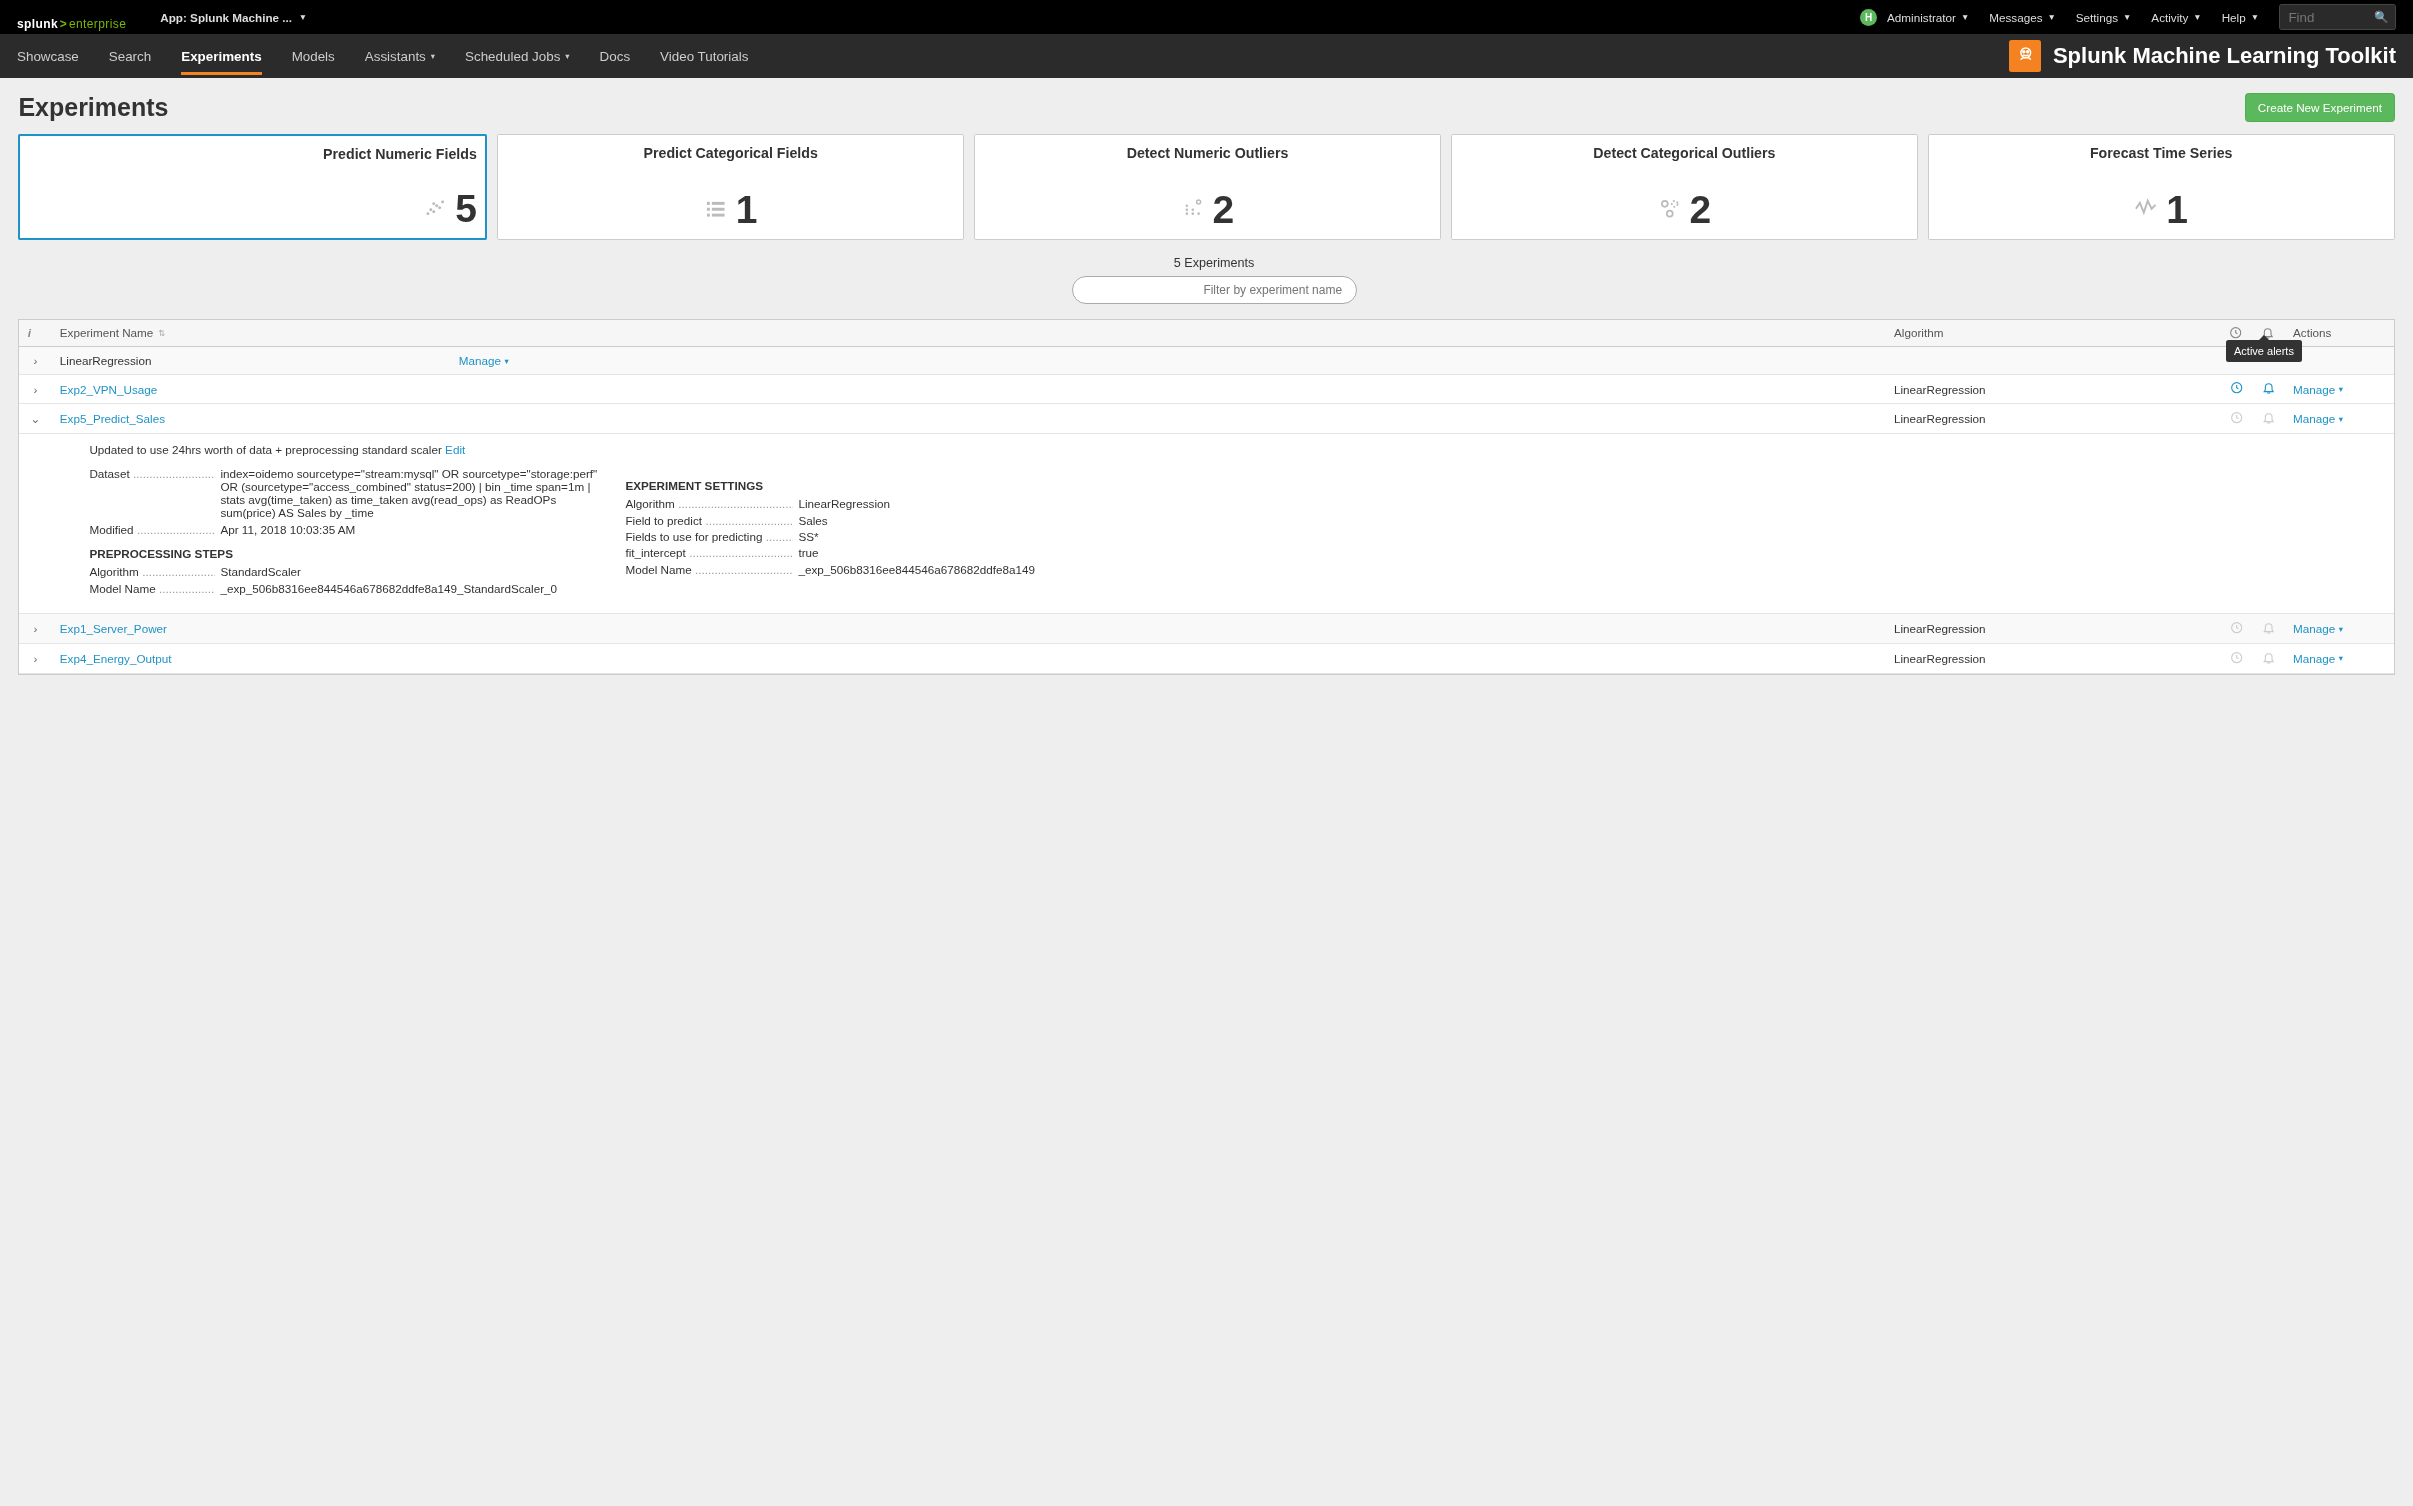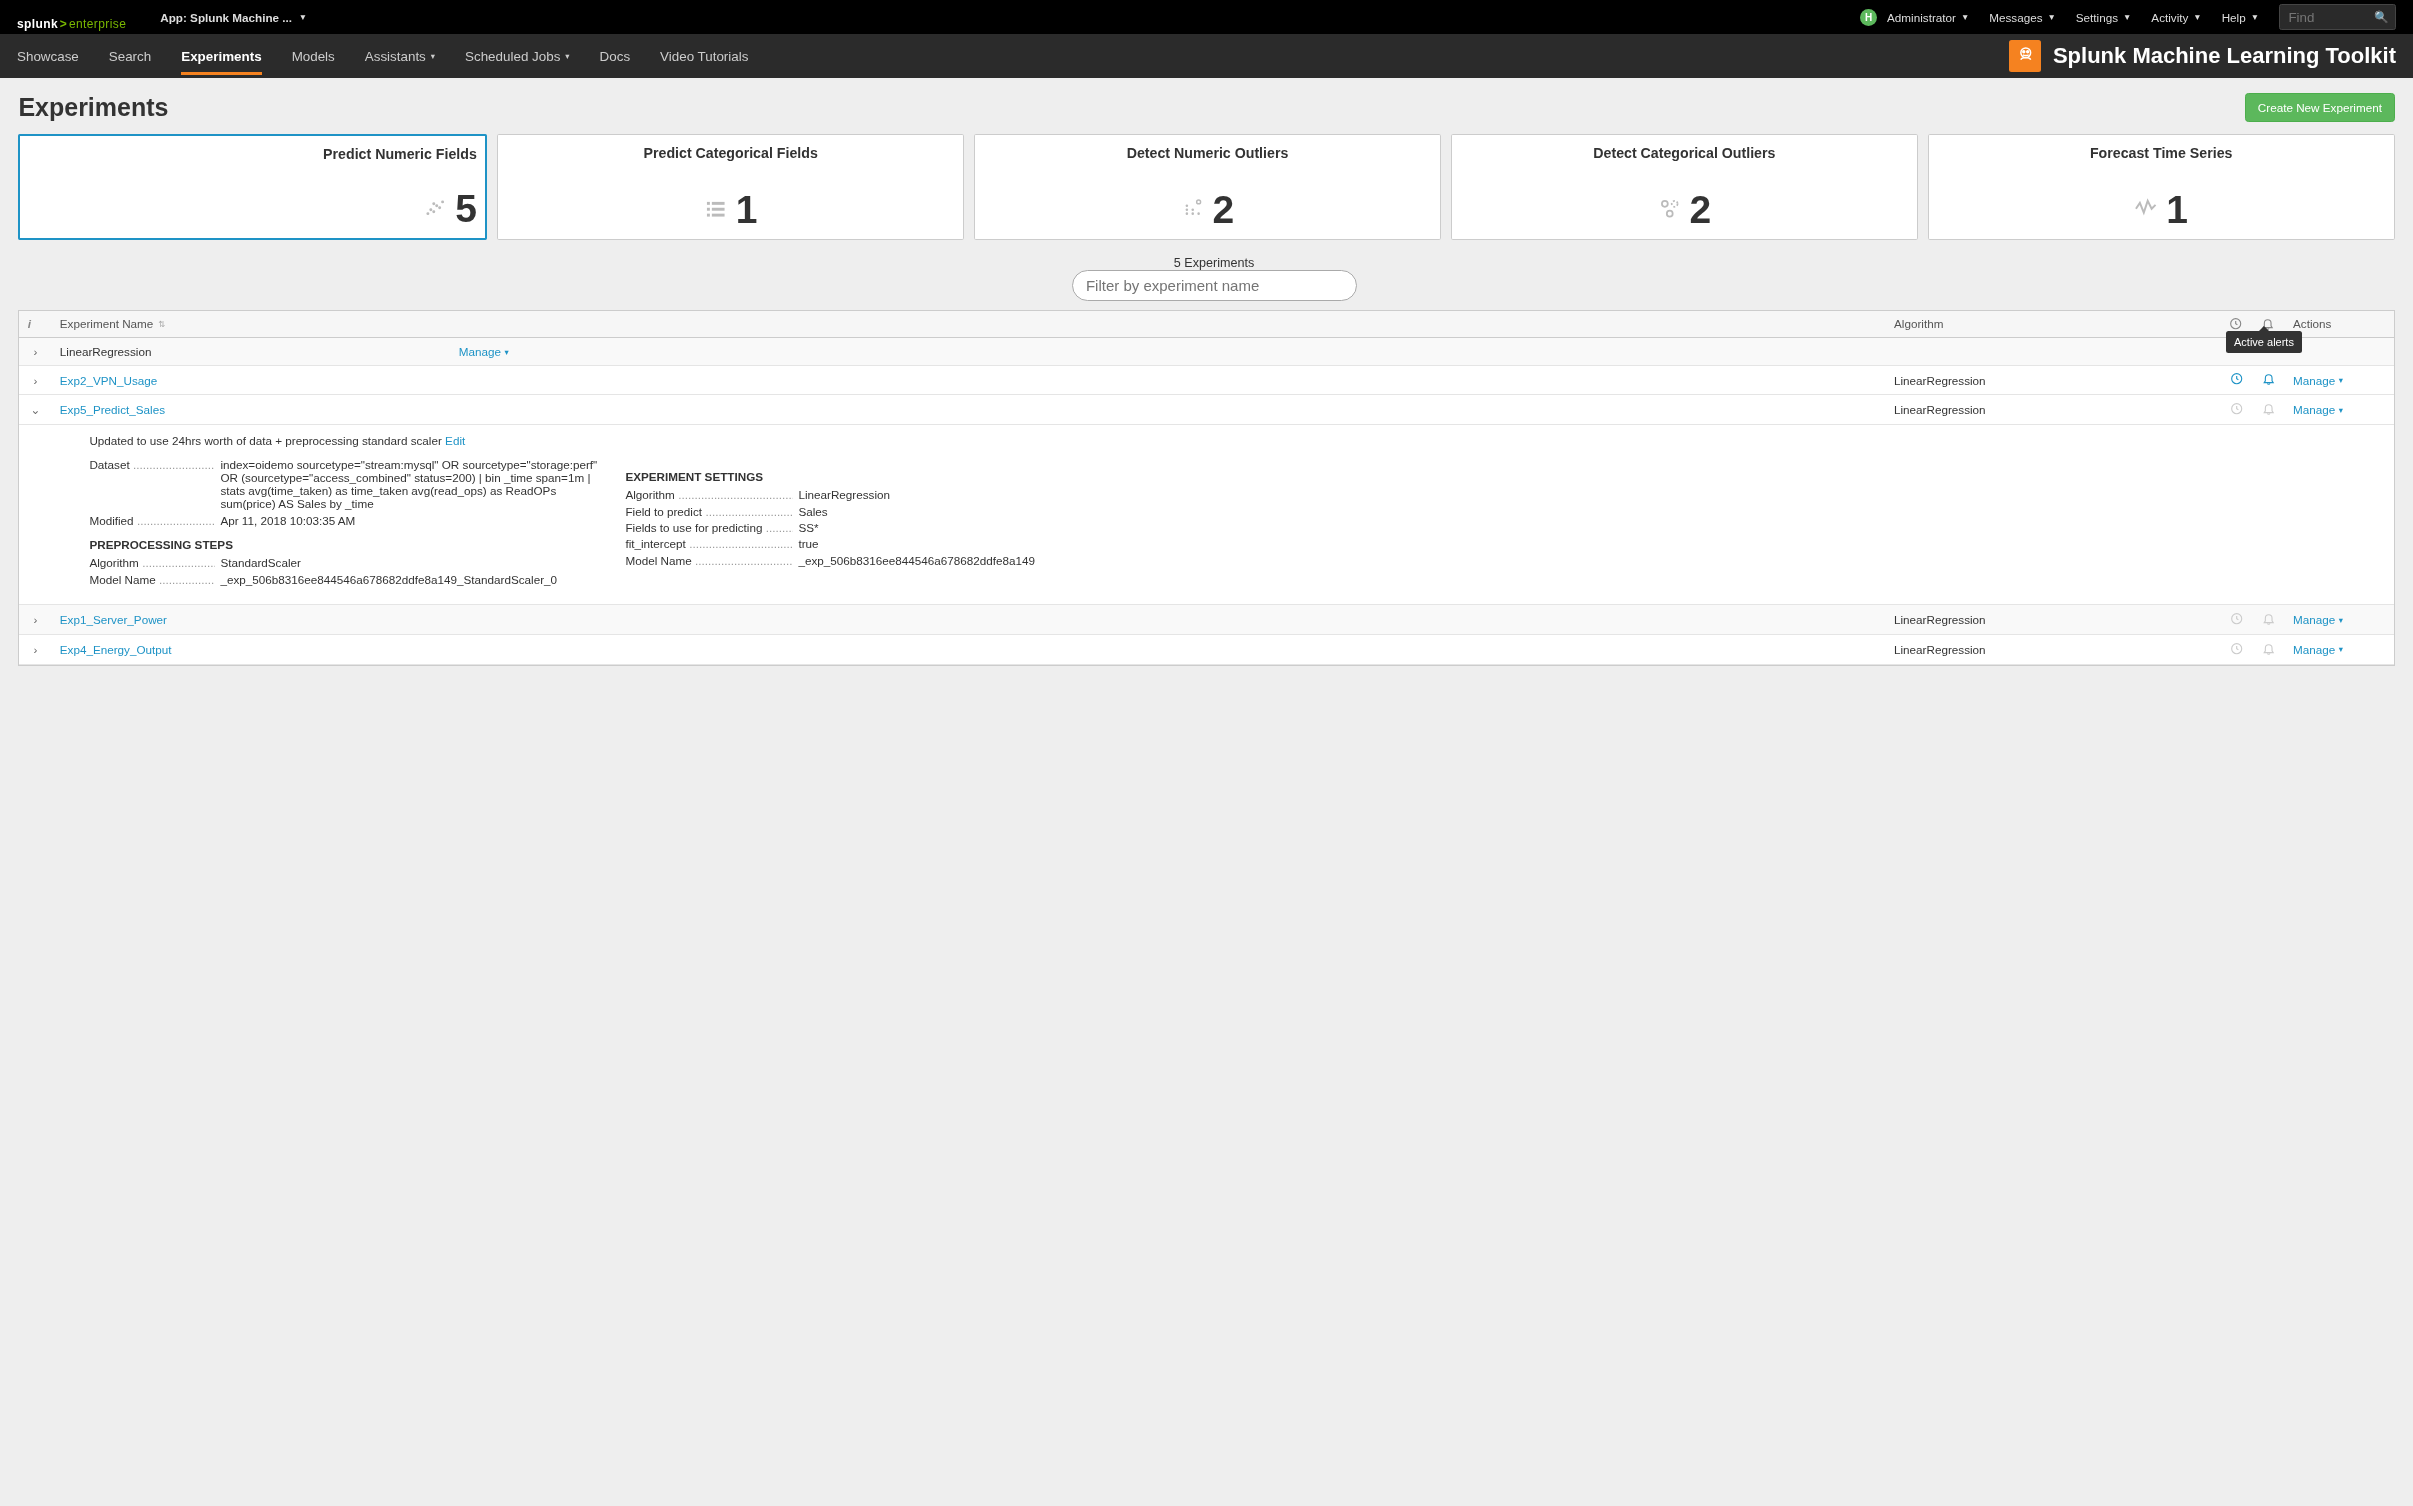--- a/index.html
+++ b/index.html
@@ -40,21 +40,21 @@
 .card { flex: 1; background: #fff; border: 0.8px solid #ccc; border-radius: 1.7px; padding: 10px 8.4px; text-align: center; cursor: pointer; display: flex; flex-direction: column; justify-content: space-between; min-height: 106px; }
 .card.selected { border: 2.5px solid #1e93c6; align-items: flex-end; }
 .card-title { font-size: 14.2px; font-weight: 600; color: #333; margin-bottom: 8.4px; }
 .card-bottom { display: flex; align-items: center; justify-content: center; gap: 8.4px; }
 .card-icon { width: 23.5px; height: 23.5px; color: #bbb; }
 .card-count { font-size: 39px; font-weight: bold; color: #333; line-height: 1; }
 
 .filter-row { display: flex; align-items: center; padding: 5px 0 8.4px 15px; flex-direction: column; }
 .exp-count { color: #333; font-size: 12.6px; }
 .filter-spacer { flex: 1; }
-.filter-input { border: 0.8px solid #aaa; border-radius: 17px; padding: 5.9px 13.4px; width: 285px; font-size: 15px; margin: 0 auto; }
+.filter-input { border: 0.8px solid #aaa; border-radius: 17px; padding: 5.9px 13.4px; width: 285px; font-size: 12px; margin: 6px auto; text-align: right; }
 .filter-spacer2 { flex: 1; }
 
 .table-wrap { background: #fff; border: 0.8px solid #ccc; }
 .thead-row { display: flex; border-bottom: 0.8px solid #ccc; background: #f6f6f6; }
 .th, .td { padding: 6.7px 8.4px; font-size: 11.7px; }
 .col-expand { width: 32px; text-align: center; }
 .col-name { flex: 1; }
 .col-algo { width: 335px; }
 .col-ic { width: 32px; text-align: center; }
 .col-actions { width: 109px; }

